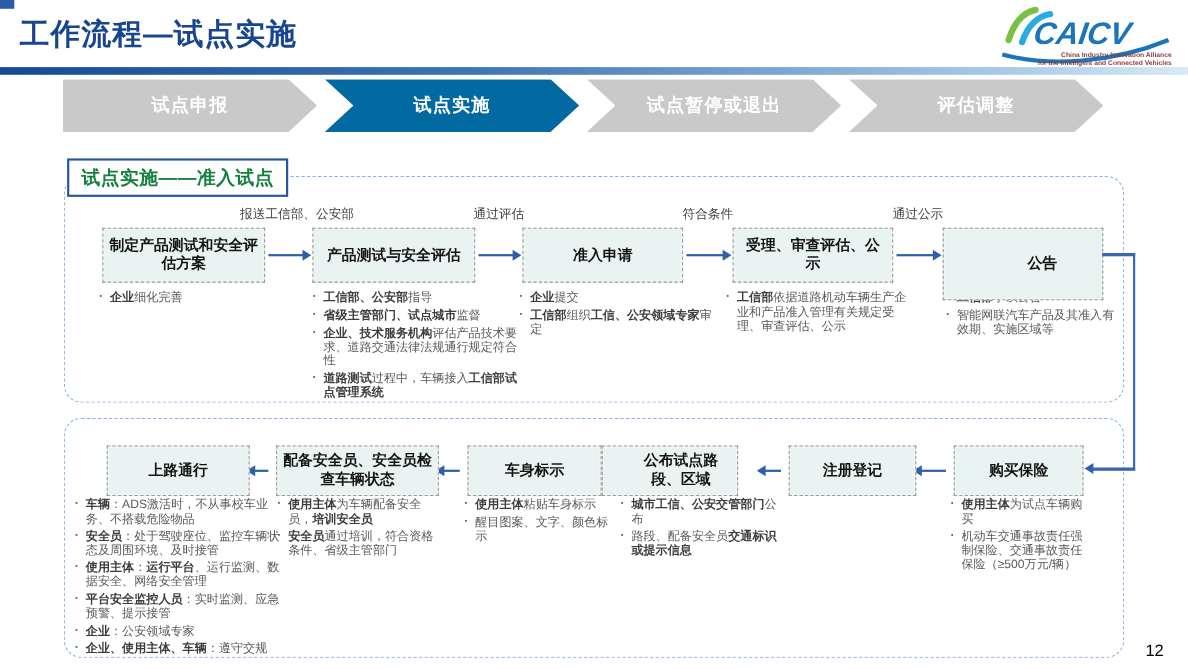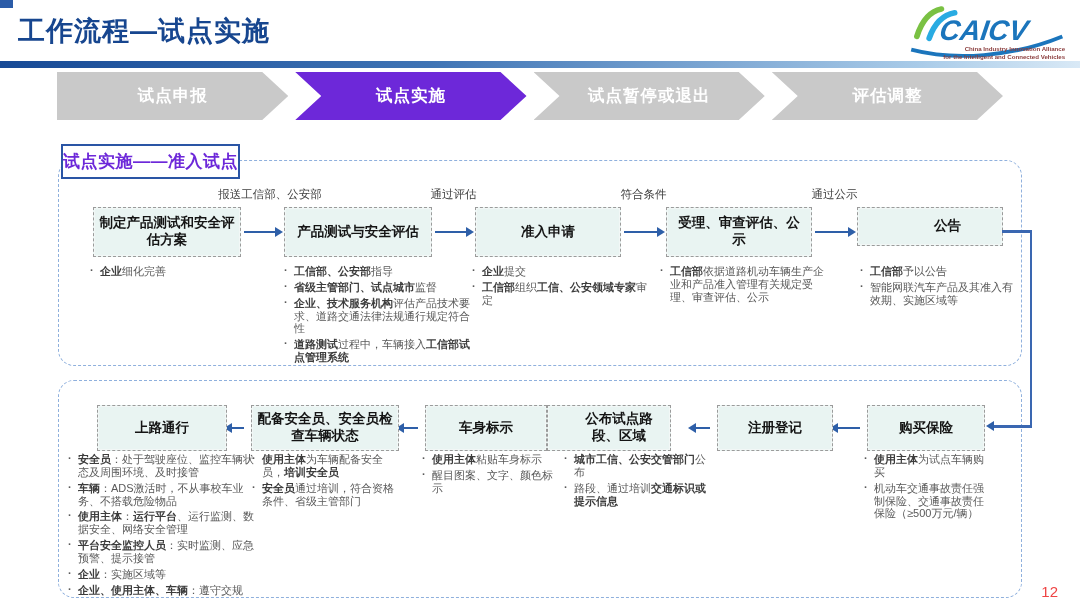--- a/index.html
+++ b/index.html
@@ -11,40 +11,40 @@
   .page-title{position:absolute;left:18px;top:13px;font-size:27px;font-weight:800;color:#17468f;letter-spacing:1px;}
   .grad-bar{position:absolute;top:61px;left:0;width:1080px;height:7px;
     background:linear-gradient(90deg,#174a96 0%,#3f74b5 40%,#a9cbe8 85%,#d9e9f6 100%);}
   .logo{position:absolute;right:12px;top:6px;}
   
   .steps{position:absolute;left:57px;top:72px;width:953px;height:48px;display:flex;}
   .chev{flex:1;margin-right:7px;background:#c9c9c9;color:#ffffff;font-weight:700;font-size:16.5px;
     display:flex;align-items:center;justify-content:center;letter-spacing:1px;
     clip-path:polygon(0 0,calc(100% - 26px) 0,100% 50%,calc(100% - 26px) 100%,0 100%,26px 50%);}
   .chev.first{clip-path:polygon(0 0,calc(100% - 26px) 0,100% 50%,calc(100% - 26px) 100%,0 100%);}
-  .chev.active{background:#6d28d9;}
+  .chev.active{background:#0369a1;}
   
   .section{position:absolute;left:58px;width:964px;border:1.5px dashed #8fb0dd;border-radius:16px;box-sizing:border-box;}
-  .sec-title{position:absolute;top:-17px;left:2px;background:#ffffff;border:2px solid #2a55a5;color:#6d28d9;
-    font-size:17px;font-weight:800;padding:4px 0;white-space:nowrap;letter-spacing:0.5px;z-index:3;}
+  .sec-title{position:absolute;top:-17px;left:2px;background:#ffffff;border:2px solid #2a55a5;color:#15803d;
+    font-size:17px;font-weight:800;padding:4px 11px;white-space:nowrap;letter-spacing:0.5px;z-index:3;}
   .flow-box{position:absolute;background:#e9f4f2;border:1px dashed #9b9b9b;box-shadow:0 0 0 1px #f2f7f6 inset;
     display:flex;align-items:center;justify-content:center;text-align:center;
     font-weight:800;font-size:13.5px;color:#141414;line-height:1.25;padding:2px 5px;box-sizing:border-box;z-index:2;}
   .flow-arrow{position:absolute;height:2px;background:#2e5fa8;z-index:1;}
   .ah-right{position:absolute;right:-6px;top:-4px;width:0;height:0;
     border-left:8px solid #2e5fa8;border-top:5px solid transparent;border-bottom:5px solid transparent;}
   .ah-left{position:absolute;left:-6px;top:-4px;width:0;height:0;
     border-right:8px solid #2e5fa8;border-top:5px solid transparent;border-bottom:5px solid transparent;}
   .arrow-label{position:absolute;transform:translateX(-50%);font-size:11.5px;color:#404040;white-space:nowrap;}
   .bullet-list{position:absolute;}
   .bullet{position:relative;padding-left:13px;font-size:11px;line-height:1.17;color:#595959;margin-bottom:3px;}
   .bullet::before{content:"·";position:absolute;left:3px;top:-1px;color:#595959;font-weight:700;}
   .bseg{font-weight:700;color:#3d3d3d;}
   .conn{position:absolute;background:#3a67b1;z-index:4;}
-  .pagenum{position:absolute;right:22px;bottom:8px;font-size:15px;color:#ef4444;}
+  .pagenum{position:absolute;right:22px;bottom:8px;font-size:15px;color:#000000;}
 </style>
 </head>
 <body>
 
 <div class="corner-accent"></div>
 <div class="page-title">工作流程—试点实施</div>
 <div class="grad-bar"></div>
 
 <div class="logo">
   <svg width="170" height="57" viewBox="0 0 180 60">
@@ -115,42 +115,42 @@
     <div class="flow-box" style="left: 607px; width: 146px; top: 46px; height: 50px; align-items: center;">
       <span>受理、审查评估、公示</span>
     </div>
     <div class="flow-arrow" style="left: 565px; width: 35px; top: 70px;">
       <span class="ah-right"></span>
     </div>
     <div class="arrow-label" style="left: 584.5px; top: 26px;">符合条件</div>
     <div class="bullet-list" style="left: 598px; width: 172px; top: 104px;">
       <div class="bullet"><span class="bseg">工信部</span><span>依据道路机动车辆生产企业和产品准入管理有关规定受理、审查评估、公示</span></div>
     </div>
-    <div class="flow-box" style="left: 798px; width: 146px; top: 46px; height: 39px; padding-left: 40px;">
+    <div class="flow-box" style="left: 798px; width: 146px; top: 46px; height: 66px; padding-left: 40px;">
       <span>公告</span>
     </div>
     <div class="flow-arrow" style="left: 756px; width: 35px; top: 70px;">
       <span class="ah-right"></span>
     </div>
     <div class="arrow-label" style="left: 775.5px; top: 26px;">通过公示</div>
     <div class="bullet-list" style="left: 798px; width: 164px; top: 104px;">
       <div class="bullet"><span class="bseg">工信部</span><span>予以公告</span></div>
       <div class="bullet"><span>智能网联汽车产品及其准入有效期、实施区域等</span></div>
     </div>
   </div>
 <div class="section" style="top: 380px; height: 218px;">
     <div class="flow-box" style="left: 38px; width: 130px; top: 24px; height: 46px;">
       <span>上路通行</span>
     </div>
     <div class="bullet-list" style="left: 6px; width: 198px; top: 72px;">
+      <div class="bullet"><span class="bseg">车辆</span><span>：ADS激活时，不从事校车业务、不搭载危险物品</span></div>
       <div class="bullet"><span class="bseg">安全员</span><span>：处于驾驶座位、监控车辆状态及周围环境、及时接管</span></div>
-      <div class="bullet"><span class="bseg">车辆</span><span>：ADS激活时，不从事校车业务、不搭载危险物品</span></div>
       <div class="bullet"><span class="bseg">使用主体</span><span>：</span><span class="bseg">运行平台</span><span>、运行监测、数据安全、网络安全管理</span></div>
       <div class="bullet"><span class="bseg">平台安全监控人员</span><span>：实时监测、应急预警、提示接管</span></div>
-      <div class="bullet"><span class="bseg">企业</span><span>：实施区域等</span></div>
+      <div class="bullet"><span class="bseg">企业</span><span>：公安领域专家</span></div>
       <div class="bullet"><span class="bseg">企业、使用主体、车辆</span><span>：遵守交规</span></div>
     </div>
     <div class="flow-box" style="left: 192px; width: 148px; top: 24px; height: 46px;">
       <span>配备安全员、安全员检查车辆状态</span>
     </div>
     <div class="flow-arrow" style="left: 171px; width: 14px; top: 46px;">
       <span class="ah-left"></span>
     </div>
     <div class="bullet-list" style="left: 190px; width: 154px; top: 72px;">
       <div class="bullet"><span class="bseg">使用主体</span><span>为车辆配备安全员，</span><span class="bseg">培训安全员</span></div>
@@ -167,21 +167,21 @@
       <div class="bullet"><span>醒目图案、文字、颜色标示</span></div>
     </div>
     <div class="flow-box" style="left: 488px; width: 124px; top: 24px; height: 46px; padding-left: 25px;">
       <span>公布试点路段、区域</span>
     </div>
     <div class="flow-arrow" style="left: 491px; width: 10px; top: 46px;">
       <span class="ah-left"></span>
     </div>
     <div class="bullet-list" style="left: 502px; width: 146px; top: 72px;">
       <div class="bullet"><span class="bseg">城市工信、公安交管部门</span><span>公布</span></div>
-      <div class="bullet"><span>路段、通过培训</span><span class="bseg">交通标识或提示信息</span></div>
+      <div class="bullet"><span>路段、配备安全员</span><span class="bseg">交通标识或提示信息</span></div>
     </div>
     <div class="flow-box" style="left: 658px; width: 116px; top: 24px; height: 46px;">
       <span>注册登记</span>
     </div>
     <div class="flow-arrow" style="left: 635px; width: 16px; top: 46px;">
       <span class="ah-left"></span>
     </div>
     <div class="flow-box" style="left: 808px; width: 118px; top: 24px; height: 46px; text-align: center;">
       <span>购买保险</span>
     </div>

